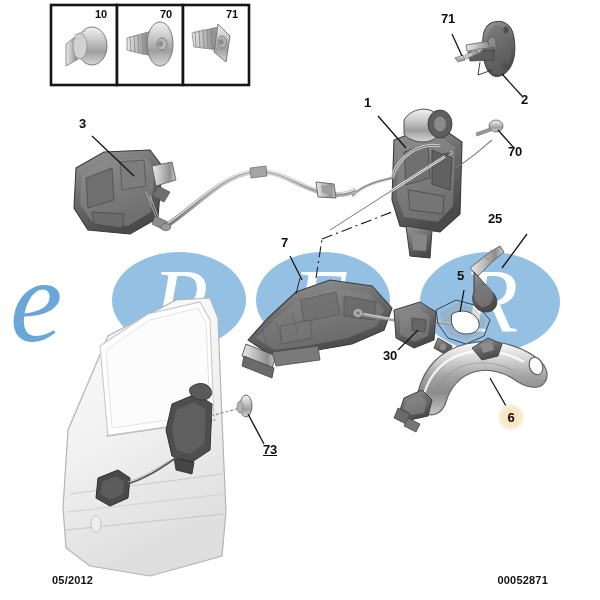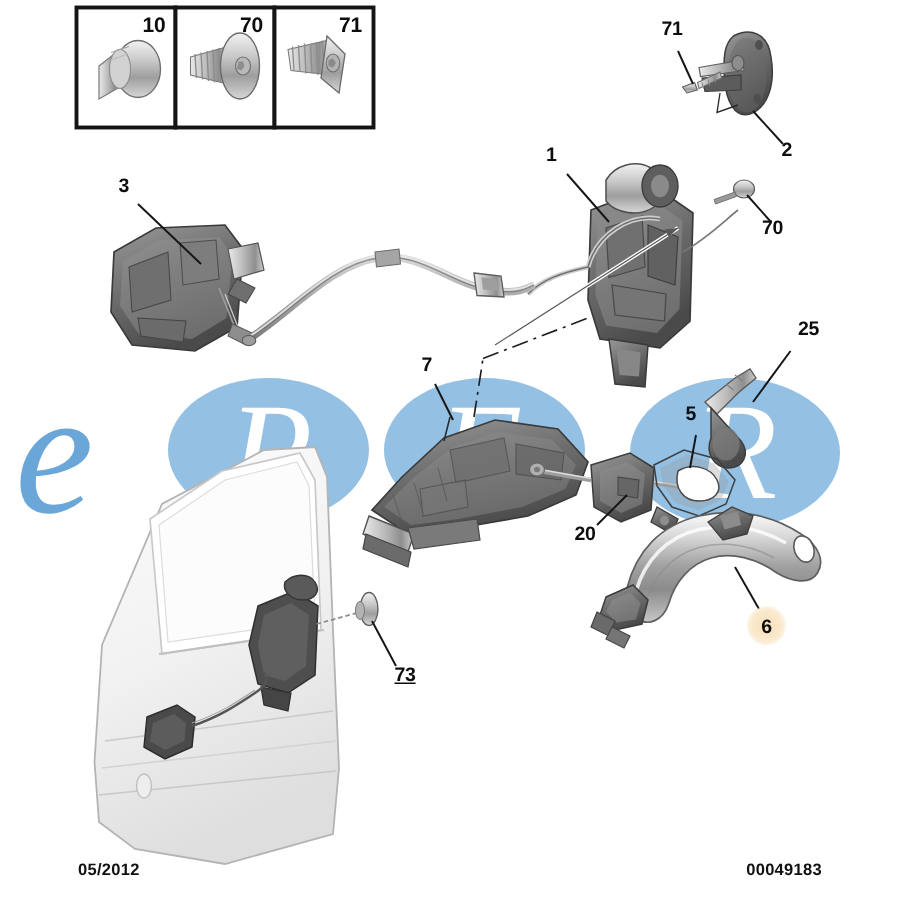--- a/index.html
+++ b/index.html
@@ -26,21 +26,21 @@
   .callout {
     position: absolute;
     font-family: "Liberation Sans", sans-serif;
     font-weight: bold;
     font-size: 13px;
     color: #0d0d0d;
     line-height: 1;
     white-space: nowrap;
     letter-spacing: -0.2px;
   }
-  .callout.boxnum { font-size: 14px; }
+  .callout.boxnum { font-size: 11px; }
   .callout.hl {
     width: 26px; height: 26px;
     border-radius: 50%;
     display: flex; align-items: center; justify-content: center;
     background: radial-gradient(circle at 50% 50%,
                  rgba(247,221,178,0.95) 0%,
                  rgba(249,230,198,0.85) 55%,
                  rgba(253,246,233,0.25) 82%,
                  rgba(255,255,255,0) 100%);
     font-size: 13px;
@@ -400,27 +400,27 @@
       <path d="M506 406 L490 378"></path>
       <path d="M264 444 L248 414"></path>
     </g>
   </svg>
 
   <div class="callout" style="left:79px;  top:117px;">3</div>
   <div class="callout" style="left:364px; top:96px;">1</div>
   <div class="callout" style="left:441px; top:12px;">71</div>
   <div class="callout" style="left:521px; top:93px;">2</div>
   <div class="callout" style="left:508px; top:145px;">70</div>
-  <div class="callout" style="left:532px; top:212px;">25</div>
+  <div class="callout" style="left:488px; top:212px;">25</div>
   <div class="callout" style="left:281px; top:236px;">7</div>
   <div class="callout" style="left:457px; top:269px;">5</div>
-  <div class="callout" style="left:383px; top:349px;">20</div>
+  <div class="callout" style="left:383px; top:349px;">30</div>
   <div class="callout hl" style="left:498px; top:404px;">6</div>
   <div class="callout" style="left:263px; top:443px;text-decoration:underline;">73</div>
 
   <div class="callout boxnum" style="left:95px;  top:9px;">10</div>
   <div class="callout boxnum" style="left:160px; top:9px;">70</div>
   <div class="callout boxnum" style="left:226px; top:9px;">71</div>
 
   <div class="footer-text" id="footer-date">05/2012</div>
-  <div class="footer-text" id="footer-code">00049183</div>
+  <div class="footer-text" id="footer-code">00052871</div>
 
 </div>
 
 </body></html>

